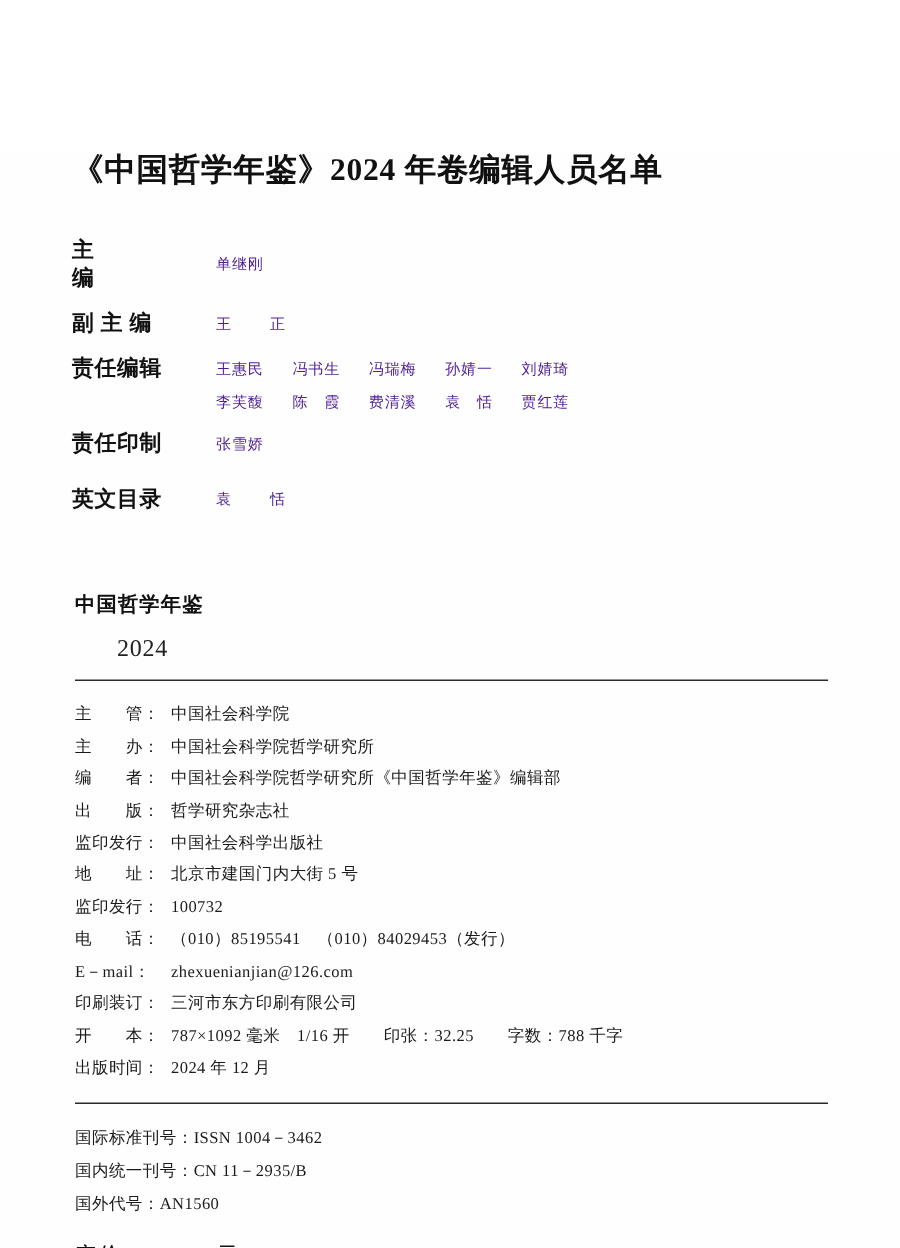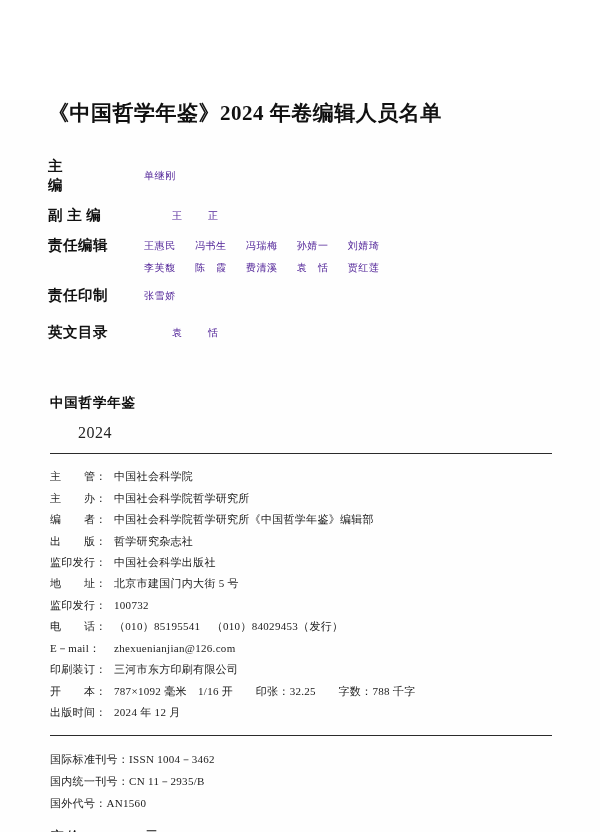--- a/index.html
+++ b/index.html
@@ -61,21 +61,21 @@
     white-space: nowrap;
   }
   .staff-names .nm {
     display: inline-block;
     margin-right: 16px;
   }
   .staff-names .nm:last-child { margin-right: 0; }
   .staff-row.cont .staff-role { visibility: hidden; }
   .staff-row.tight { margin-bottom: 6px; }
   .staff-row.gap-top { margin-top: 18px; }
-  .name-wide { letter-spacing: 8px; margin-left: 28px; }
+  .name-wide { letter-spacing: 8px; }
 
   
   .colophon {
     margin-top: 52px;
     padding-left: 2px;
   }
   .colo-title {
     font-size: 13.5px;
     font-weight: bold;
     color: #111;

